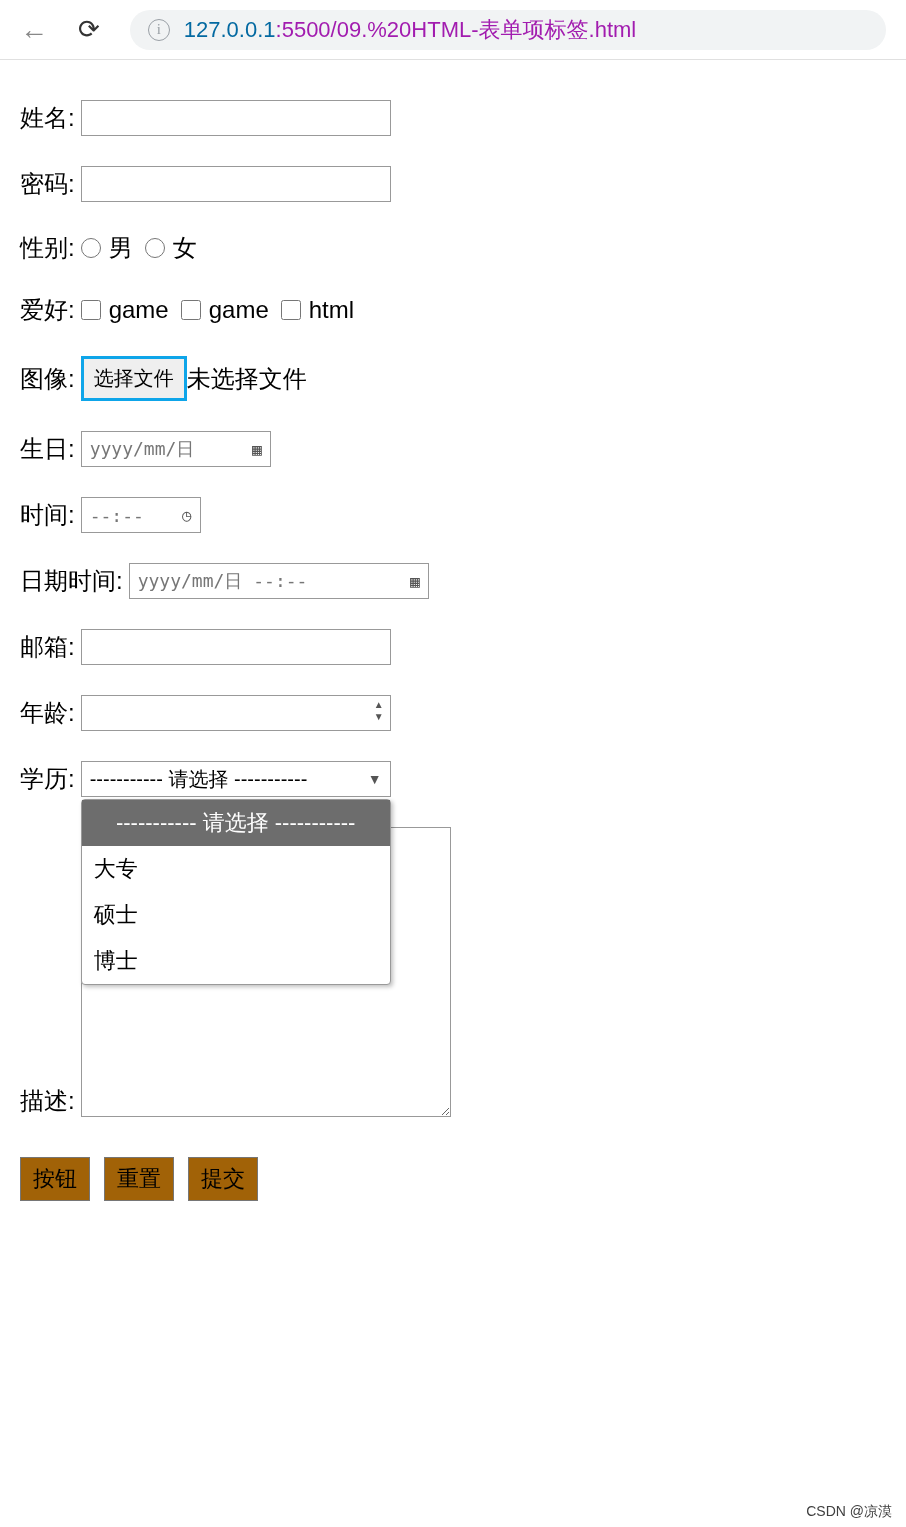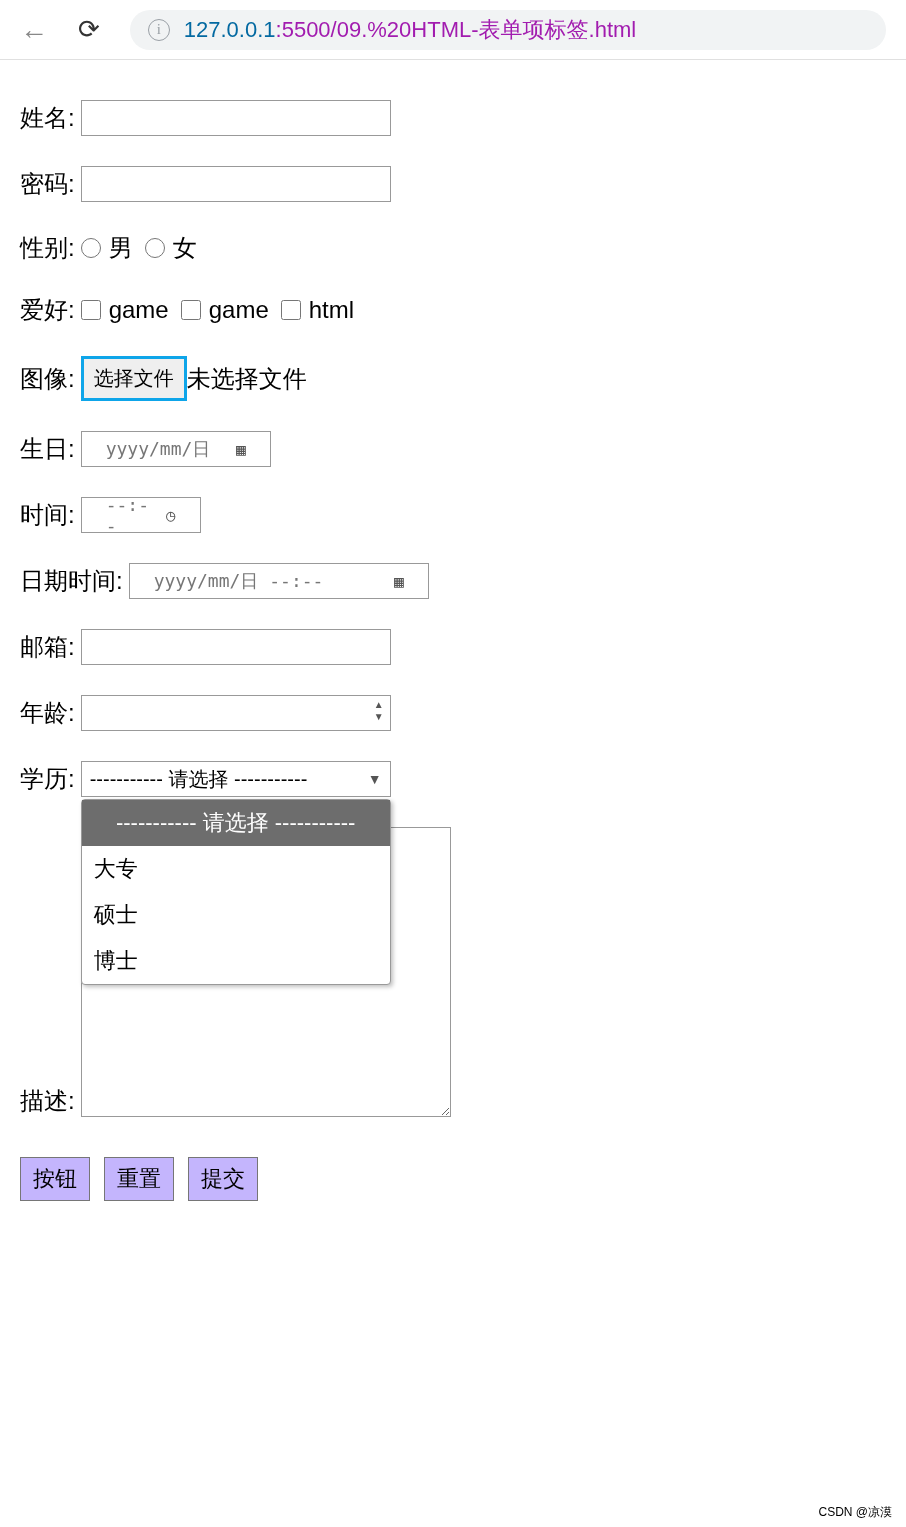--- a/index.html
+++ b/index.html
@@ -92,21 +92,21 @@
       padding: 6px 10px;
       font-family: inherit;
       cursor: pointer;
     }
     .file-status { margin-left: 0; }
     .date-input, .time-input, .datetime-input {
       border: 1px solid #999;
       height: 36px;
       display: inline-flex;
       align-items: center;
-      padding: 0 24px;
+      padding: 0 8px;
       font-size: 18px;
       color: #767676;
       font-family: monospace, sans-serif;
       gap: 12px;
     }
     .date-input { width: 190px; justify-content: space-between; }
     .time-input { width: 120px; justify-content: space-between; }
     .datetime-input { width: 300px; justify-content: space-between; }
     .calendar-icon, .clock-icon { color:#555; font-size:16px; }
     .number-input {
@@ -168,33 +168,33 @@
     textarea {
       border: 1px solid #999;
       width: 370px;
       height: 290px;
       font-size: 20px;
       resize: both;
       padding: 4px;
     }
     .button-row { margin-top: 40px; display: flex; gap: 14px; }
     .btn {
-      background: #c4b5fd;
+      background: #a16207;
       border: 1px solid #767676;
       font-size: 22px;
       padding: 6px 12px;
       font-family: inherit;
       cursor: pointer;
     }
     .watermark {
       position: fixed;
       right: 14px;
       bottom: 6px;
-      font-size: 12px;
-      color: #000000;
+      font-size: 14px;
+      color: #404040;
     }
   </style>
 </head>
 <body>
 
 <div class="browser-bar">
   <span class="back-arrow">←</span>
   <span class="reload-icon">⟳</span>
   <div class="address-bar">
     <span class="info-icon-circle">i</span>

